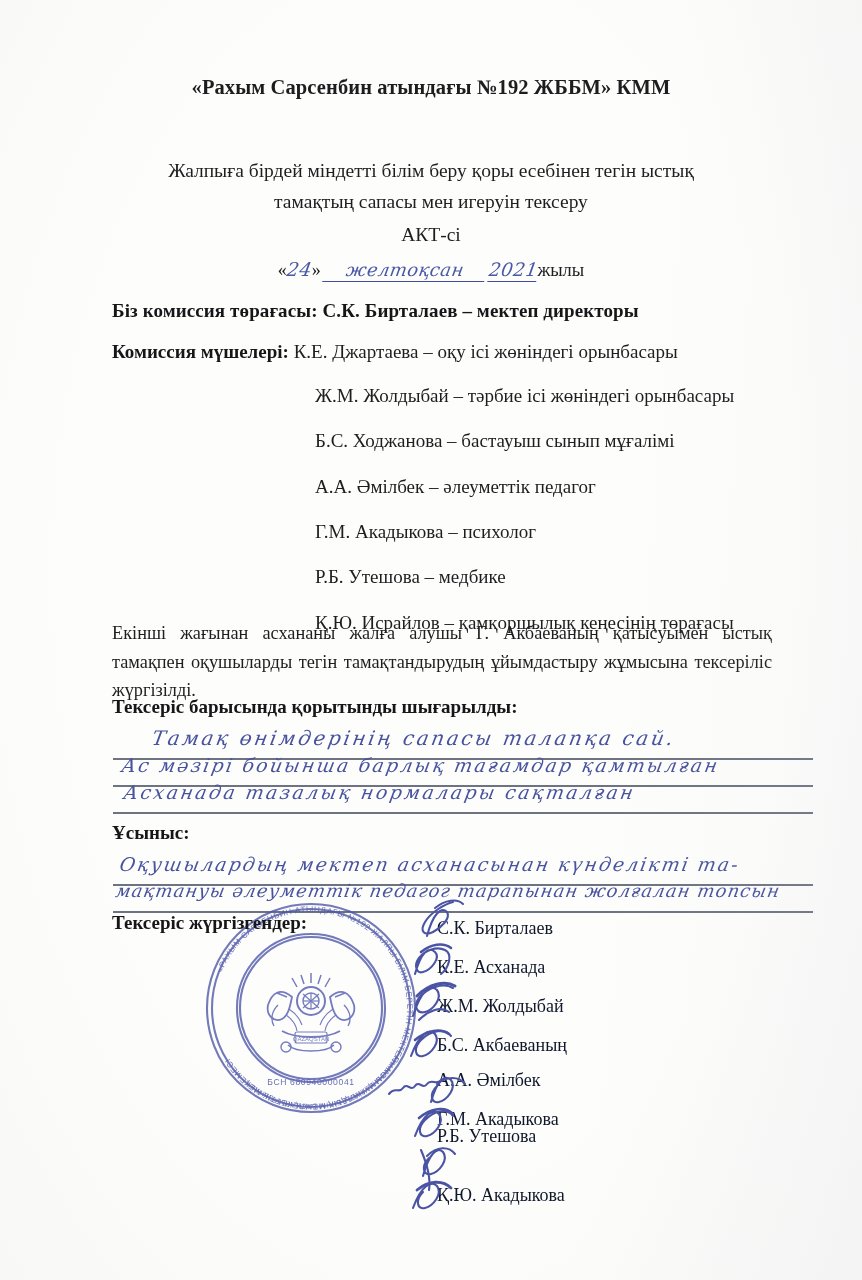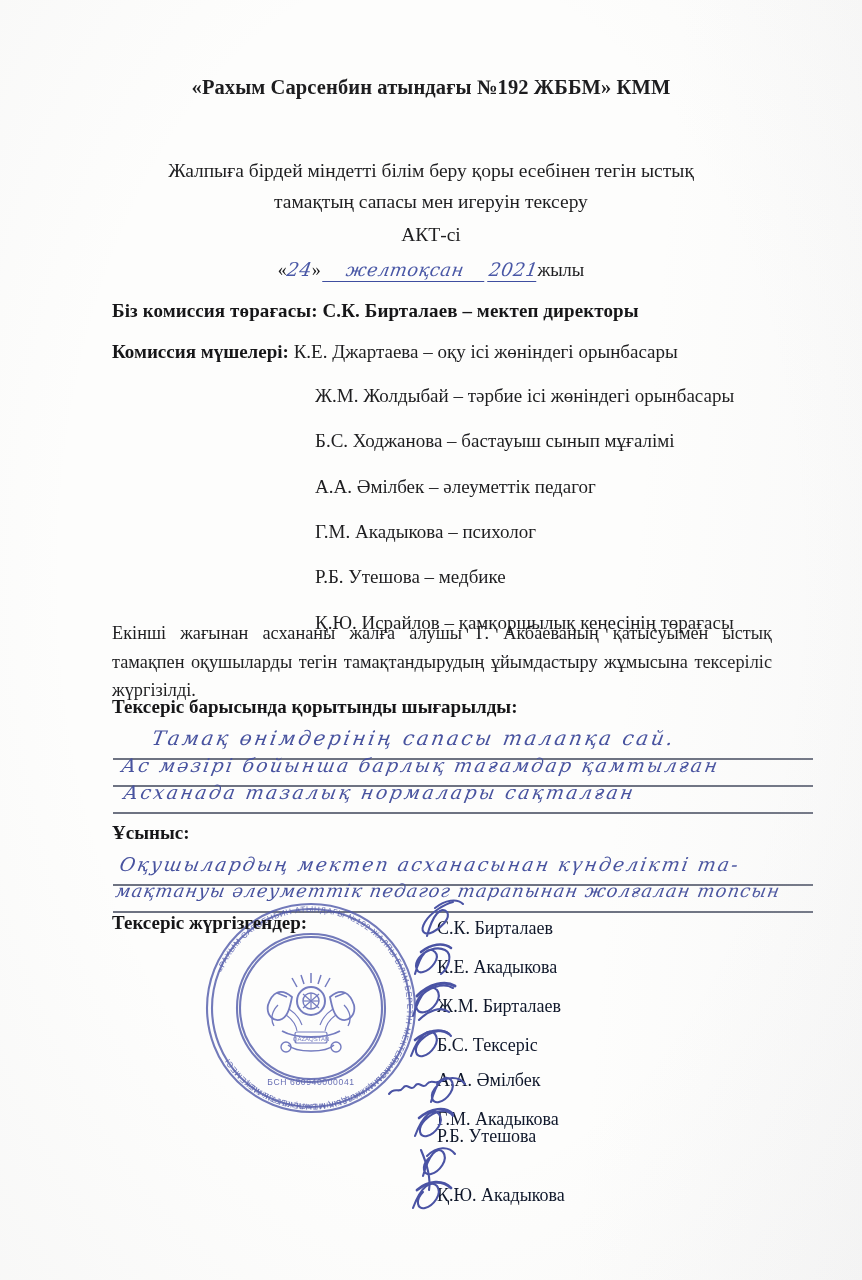--- a/index.html
+++ b/index.html
@@ -318,23 +318,23 @@
         <circle cx="90" cy="154" r="5" stroke-width="1.4"></circle>
         <circle cx="140" cy="154" r="5" stroke-width="1.4"></circle>
       </g>
       <text x="115" y="148" text-anchor="middle" font-family="'Liberation Sans', sans-serif" font-size="6" fill="#5a63b4" opacity="0.85">QAZAQSTAN</text>
     </svg>
   </div>
 
   <div class="sig-label">Тексеріс жүргізгендер:</div>
 
   <div class="sig-name" style="top:918px">С.К. Бирталаев</div>
-  <div class="sig-name" style="top:957px">К.Е. Акадыкова</div>
-  <div class="sig-name" style="top:996px">Ж.М. Бирталаев</div>
-  <div class="sig-name" style="top:1035px">Б.С. Тексеріс</div>
+  <div class="sig-name" style="top:957px">К.Е. Асханада</div>
+  <div class="sig-name" style="top:996px">Ж.М. Жолдыбай</div>
+  <div class="sig-name" style="top:1035px">Б.С. Акбаеваның</div>
   <div class="sig-name" style="top:1070px">А.А. Әмілбек</div>
   <div class="sig-name" style="top:1109px">Г.М. Акадыкова</div>
   <div class="sig-name" style="top:1126px">Р.Б. Утешова</div>
   <div class="sig-name" style="top:1185px">Қ.Ю. Акадыкова</div>
 
   <svg class="scribble" style="left:375px; top:888px;" width="110" height="330" viewBox="0 0 110 330" aria-hidden="true">
     <g stroke="#4a53a4" fill="none" stroke-width="2.1" stroke-linecap="round">
       <path d="M52,48 C58,26 66,18 72,24 C76,30 66,40 58,44 C50,48 44,44 50,34 C56,24 70,16 78,14"></path>
       <path d="M60,20 C70,12 82,10 88,16"></path>
       <path d="M40,86 C46,64 54,58 60,64 C66,70 56,82 48,84 C42,86 38,78 44,70 C50,62 62,58 70,62 C78,66 74,80 66,86"></path>

